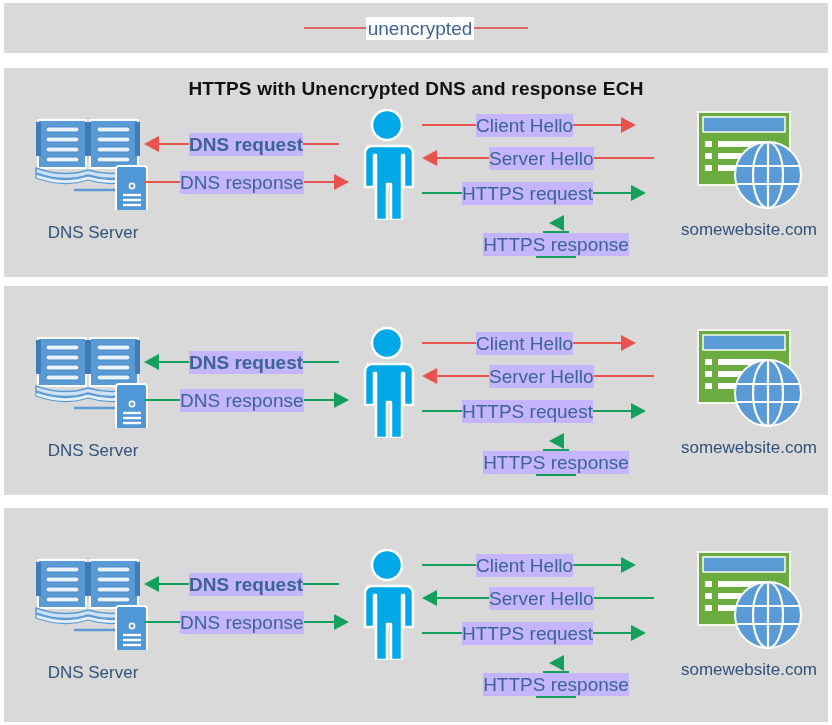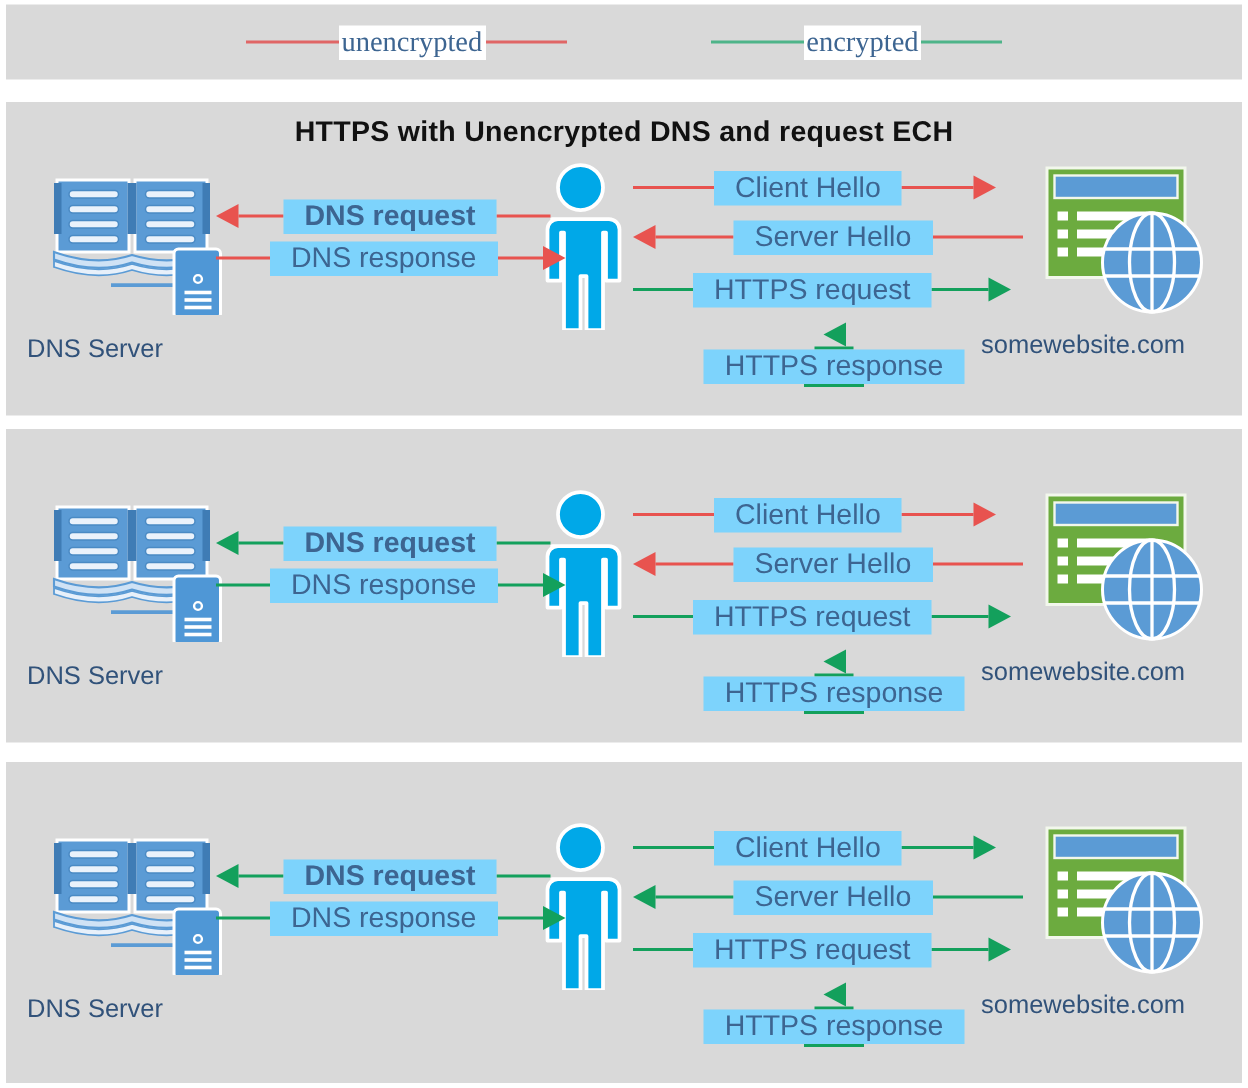--- a/index.html
+++ b/index.html
@@ -20,21 +20,20 @@
   .diagram-panel{height:209px;}
   #panel-1{top:68px;}
   #panel-2{top:286px;}
   #panel-3{top:508px;height:214px;}
 
   
   .legend-row{
     position:absolute;inset:0;
     display:flex;justify-content:center;
     gap:96px;
-    font-family:Liberation Serif, serif;
   }
   .legend-item{display:flex;align-items:center;}
   .legend-line{height:2px;width:62px;}
   .legend-line.short{width:54px;}
   .legend-label{
     background:#ffffff;color:#3d6591;
     font-size:19px;line-height:23px;
     padding:0 2px;white-space:nowrap;
   }
 
@@ -45,77 +44,72 @@
     font-size:19px;font-weight:bold;color:#111111;
     letter-spacing:.2px;
   }
 
   
   .icon-dns{position:absolute;left:28px;top:42px;width:122px;height:100px;}
   .icon-person{position:absolute;left:352px;top:40px;width:62px;height:112px;}
   .icon-site{position:absolute;left:686px;top:42px;width:118px;height:102px;}
 
   .cap{
-    position:absolute;text-align:left;
+    position:absolute;text-align:center;
     color:#31527a;font-size:17px;line-height:20px;
     white-space:nowrap;
   }
   .cap-dns{left:14px;top:155px;width:150px;}
   .cap-site{left:650px;top:152px;width:190px;}
 
   
   .msg{
     position:absolute;height:24px;
     display:flex;align-items:center;
   }
   .msg .line{flex:0 0 auto;height:2px;}
   .msg .lbl{
-    background:#7dd3fc;color:#3d6591;
+    background:#c4b5fd;color:#3d6591;
     font-size:19px;line-height:23px;
-    padding:0 14px;white-space:nowrap;
+    padding:0 0;white-space:nowrap;
     z-index:2;
   }
   .arrow{
     flex:0 0 auto;width:0;height:0;
     border-top:8px solid transparent;
     border-bottom:8px solid transparent;
   }
   .arrow.right{border-left:15px solid currentColor;}
   .arrow.left{border-right:15px solid currentColor;}
 
   
   .grp-left{left:140px;width:212px;}
   
   .grp-right{left:418px;width:268px;}
 
-  .r1{top:64px;font-weight:bold;} .r2{top:92px;}
+  .r1{top:64px;font-weight:bold;} .r2{top:102px;}
   .s1{top:45px;} .s2{top:78px;} .s3{top:113px;} .s4{top:147px;flex-direction:column;}
 </style>
 </head>
 <body>
 
 <div class="sheet">
 
   <div class="panel legend-panel">
     <div class="legend-row">
       <div class="legend-item">
         <span class="legend-line" style="background: rgb(224, 102, 102);"></span>
         <span class="legend-label">unencrypted</span>
         <span class="legend-line short" style="background: rgb(224, 102, 102);"></span>
       </div>
-      <div class="legend-item">
-        <span class="legend-line" style="background: rgb(78, 180, 137);"></span>
-        <span class="legend-label">encrypted</span>
-        <span class="legend-line short" style="background: rgb(78, 180, 137);"></span>
-      </div>
     </div>
   </div>
 
   <div class="panel diagram-panel" id="panel-1">
-      <div class="panel-title">HTTPS with Unencrypted DNS and request ECH</div>
+      <div class="panel-title">HTTPS with Unencrypted DNS and response ECH</div>
       <div class="icon-dns"><svg viewBox="0 0 122 100" width="122" height="100">
     <g fill="none" stroke="#ffffff" stroke-width="2">
       <path d="M6 10 h48 v48 h-48 z" fill="#5b9bd5"></path>
       <path d="M58 10 h48 v48 h-48 z" fill="#5b9bd5"></path>
     </g>
     <rect x="4" y="12" width="5" height="34" fill="#3f7cb5"></rect>
     <rect x="53" y="12" width="6" height="34" fill="#3f7cb5"></rect>
     <rect x="103" y="12" width="5" height="34" fill="#3f7cb5"></rect>
     <g fill="#eaf2fb" stroke="#4a8ac4" stroke-width="1">
       <rect x="14" y="17" width="33" height="5" rx="2.5"></rect>

